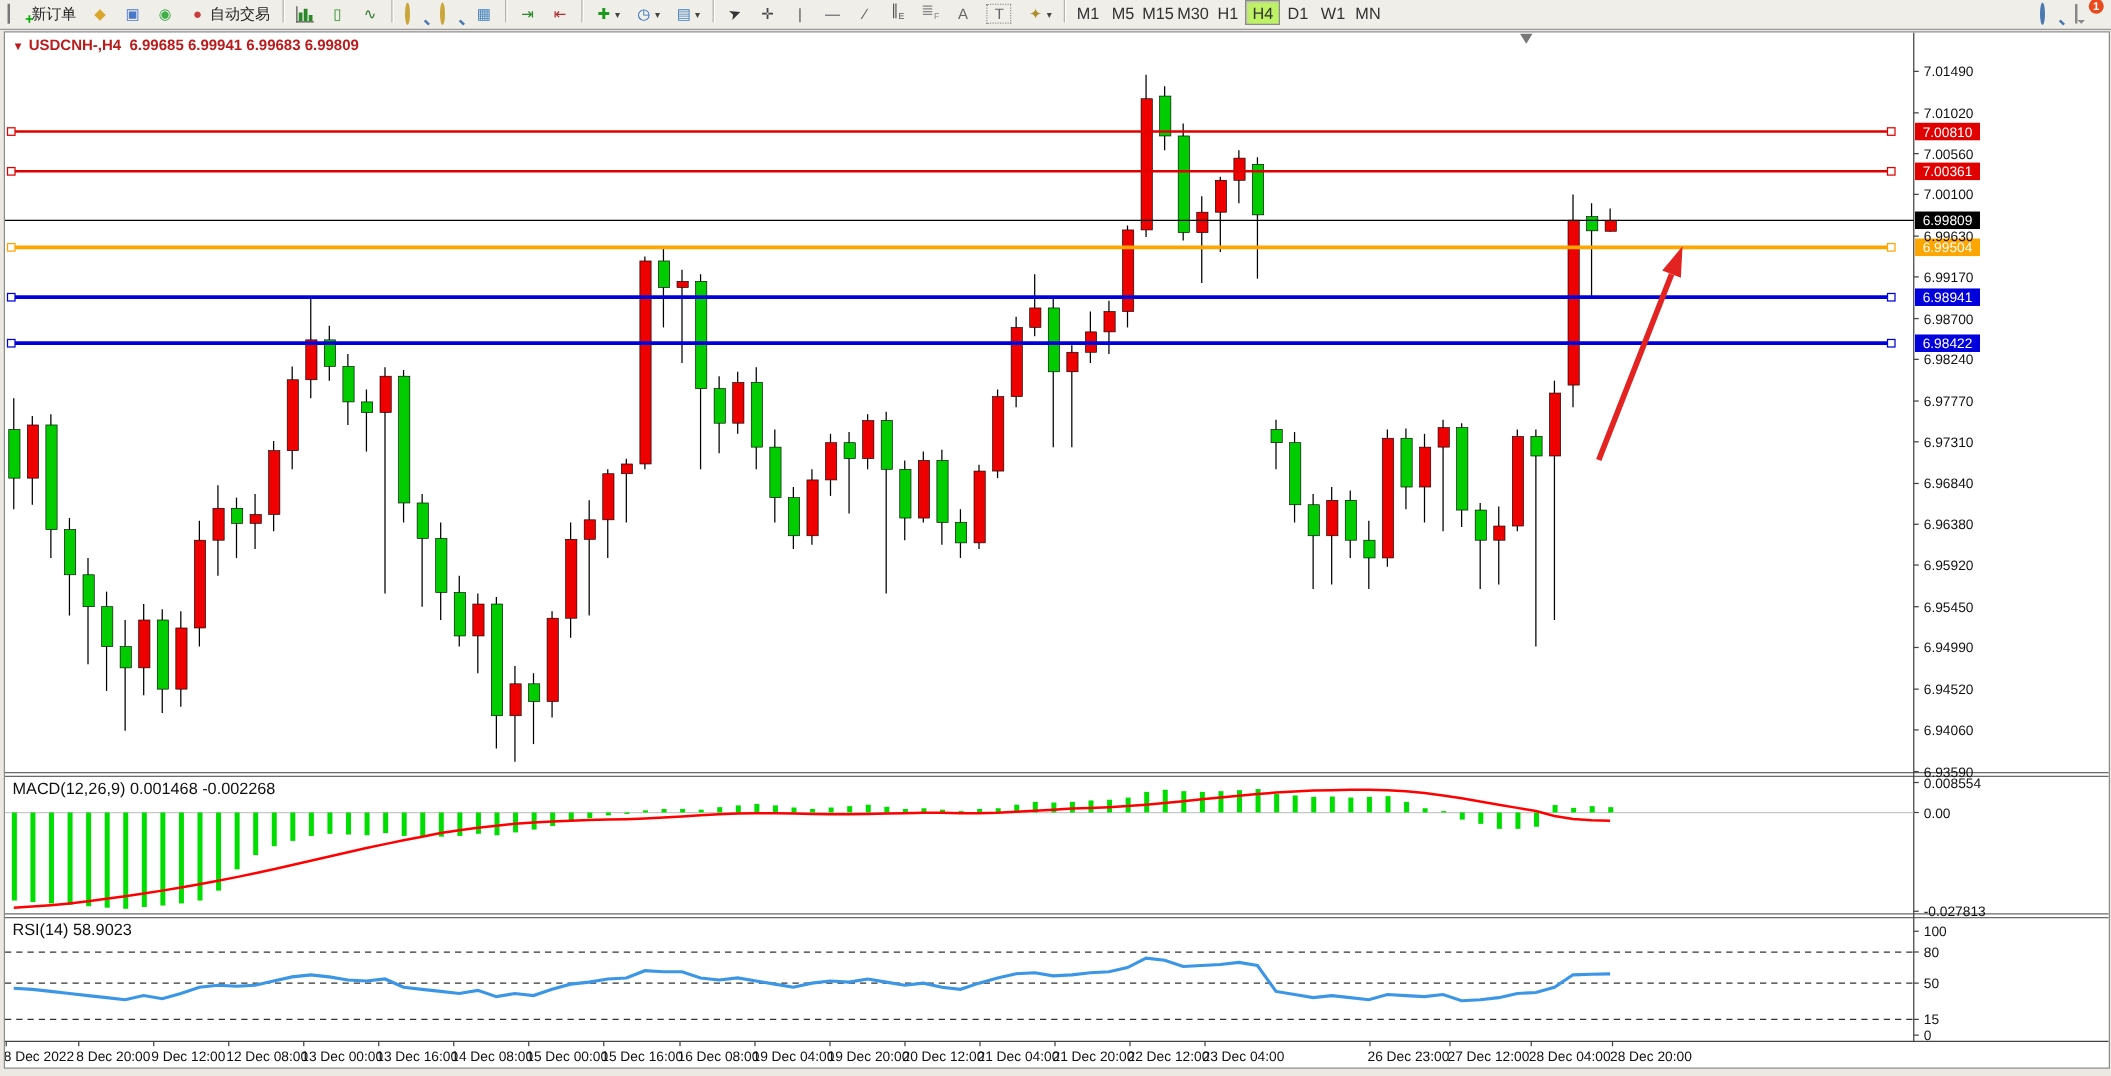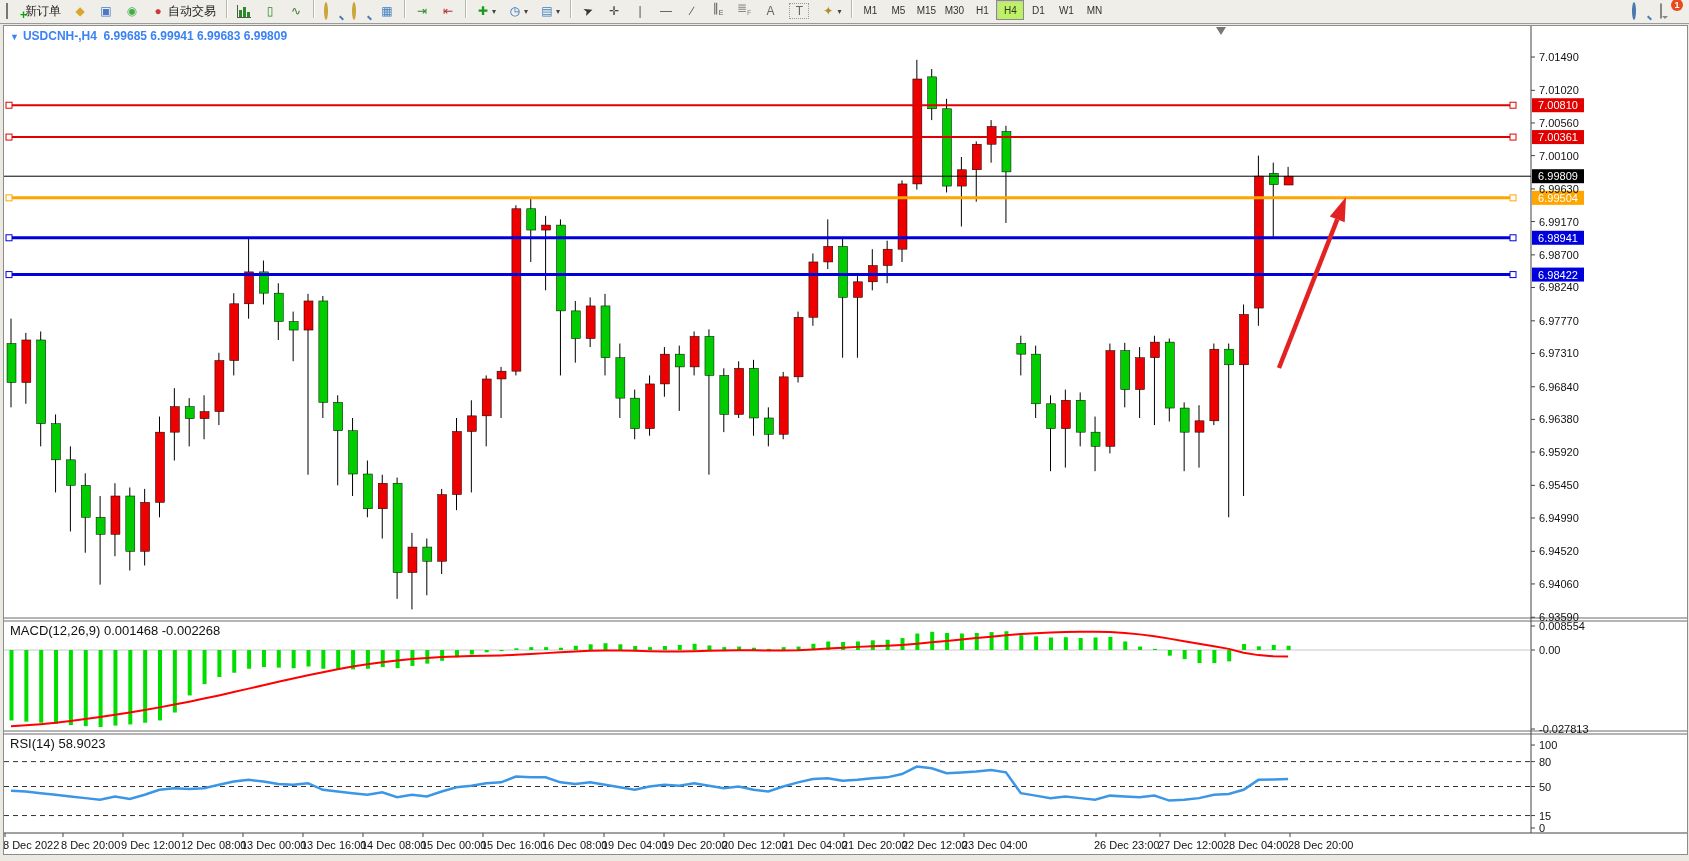--- a/index.html
+++ b/index.html
@@ -4,36 +4,36 @@
 <style>
   html,body{margin:0;padding:0;background:#d6d3ce;font-family:"Liberation Sans",sans-serif;}
   #app{position:relative;width:1689px;height:861px;background:#ece9e2;overflow:hidden;}
   
   #toolbar{position:absolute;left:0;top:0;width:1689px;height:23px;background:#f0eee8;border-bottom:1px solid #9a9a9a;display:flex;align-items:flex-start;font-size:12px;color:#222;}
   .tbtn{height:20px;display:flex;align-items:center;padding:0 4px;margin:0 1px;border:1px solid transparent;border-radius:2px;cursor:default;white-space:nowrap;}
   .tsep{width:1px;height:18px;background:#b8b5ae;margin:0 4px;box-shadow:1px 0 0 #fff;}
   .glyph{display:inline-block;min-width:14px;text-align:center;font-size:12px;line-height:14px;}
   .lbl{margin-left:3px;}
   .dd{font-size:8px;color:#444;margin-left:2px;}
-  .period{width:26px;height:18px;display:flex;align-items:center;justify-content:center;font-size:10px;color:#333;border:1px solid transparent;margin:0;}
+  .period{width:26px;height:18px;display:flex;align-items:center;justify-content:center;font-size:13px;color:#333;border:1px solid transparent;margin:0;}
   .period.active{border:1px solid #8a8a8a;background:#bef264;box-shadow:inset 1px 1px 2px #c9c6bf;}
   
   .ic{position:relative;display:inline-block;width:16px;height:14px;}
   .ic-doc{width:11px;height:13px;background:#fff;border:1px solid #777;}
   .ic-doc::after{content:"+";position:absolute;right:-5px;bottom:-4px;color:#0a0;font-weight:bold;font-size:12px;}
   .ic-mag{width:9px;height:9px;border:2px solid #4a78b0;border-radius:50%;}
   .ic-mag::after{content:"";position:absolute;width:5px;height:2px;background:#4a78b0;transform:rotate(45deg);right:-4px;bottom:-1px;}
   .ic-bubble{width:12px;height:9px;border:1px solid #888;border-radius:2px;background:#eee;}
   .ic-bubble::after{content:"";position:absolute;left:2px;bottom:-4px;border:3px solid transparent;border-top-color:#888;}
   .badge{position:absolute;right:-7px;top:-5px;width:12px;height:12px;background:#e8491d;border-radius:50%;color:#fff;font-size:9px;line-height:12px;text-align:center;font-weight:bold;}
   .bars3{display:inline-block;width:13px;height:12px;border-left:1px solid #555;border-bottom:1px solid #555;position:relative;}
   .bars3 i{position:absolute;bottom:0;width:3px;background:#2a8a2a;}
   
   #chartwin{position:absolute;left:3px;top:25px;width:1683px;height:828px;background:#fff;border:1px solid #8c8c8c;}
-  #title{position:absolute;left:6px;top:3px;font-size:12px;color:#3b82f6;font-weight:bold;}
+  #title{position:absolute;left:6px;top:3px;font-size:12px;color:#b91c1c;font-weight:bold;}
   #title .tri{font-size:9px;margin-right:4px;font-weight:normal;}
   .indlabel{position:absolute;left:6px;font-size:13px;color:#111;z-index:5;}
   svg text{font-family:"Liberation Sans",sans-serif;}
 </style>
 </head>
 <body>
 <div id="app">
 
   <div id="toolbar">
     <div class="tbtn">

